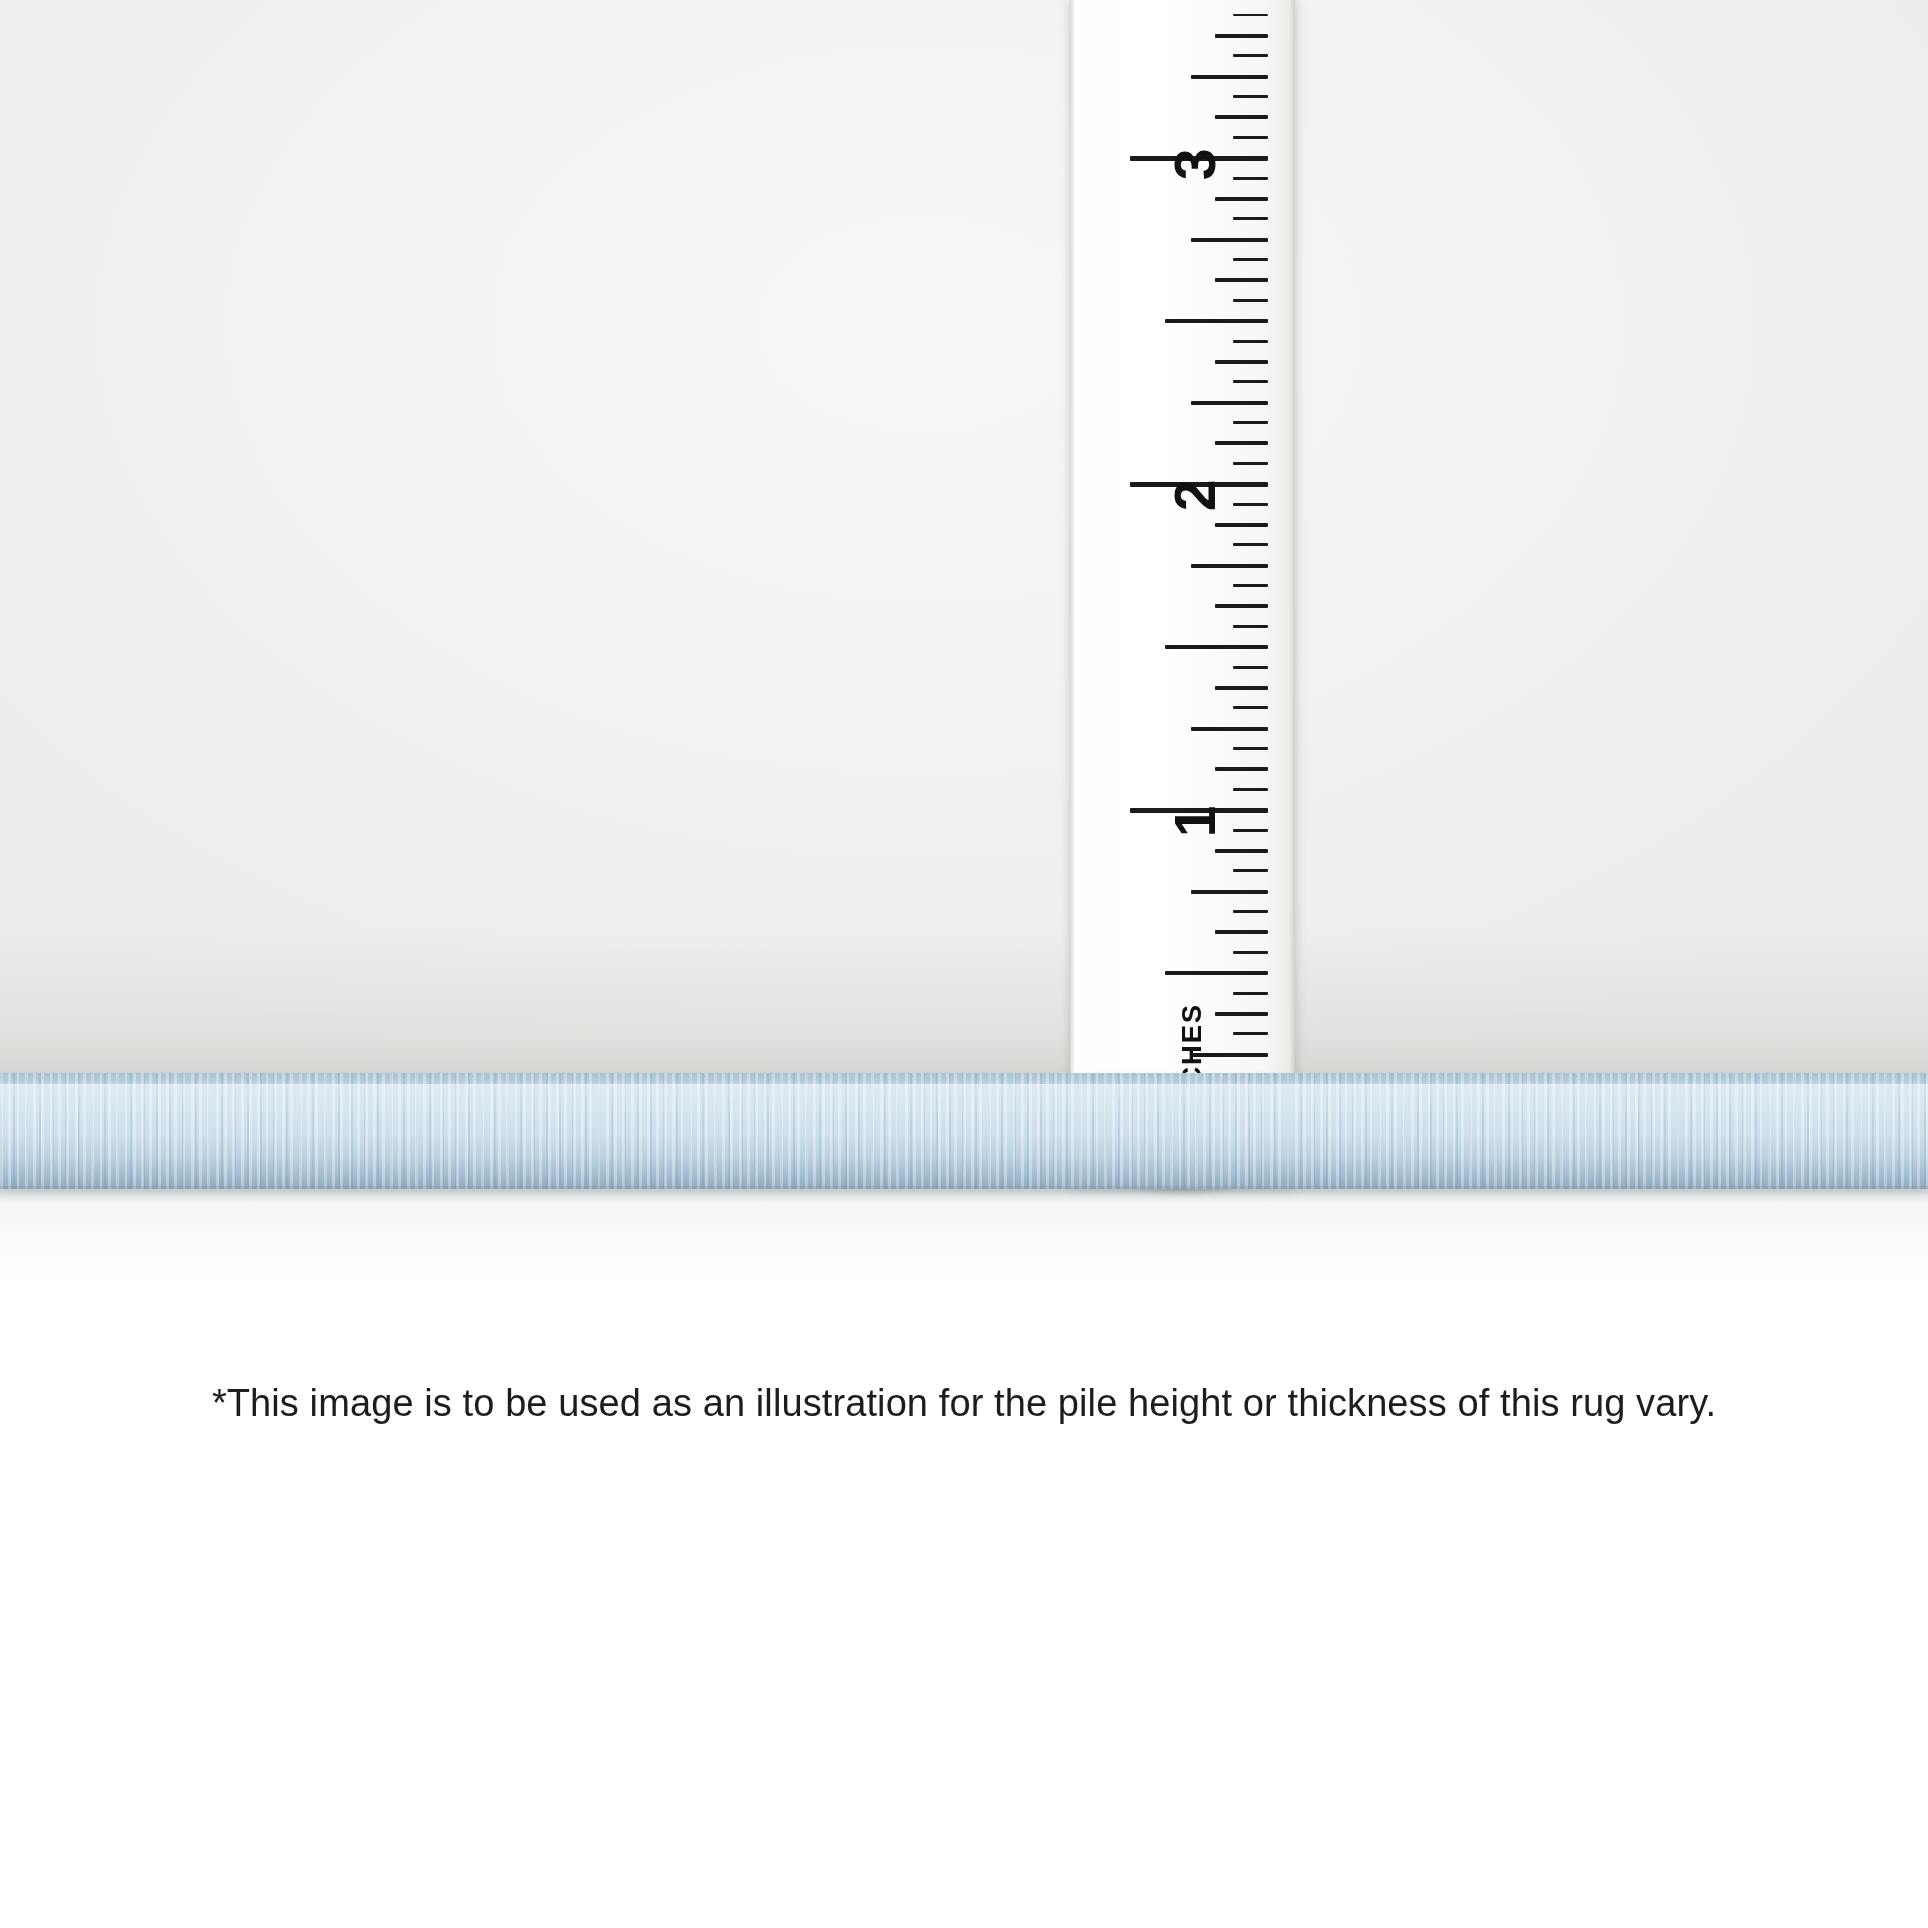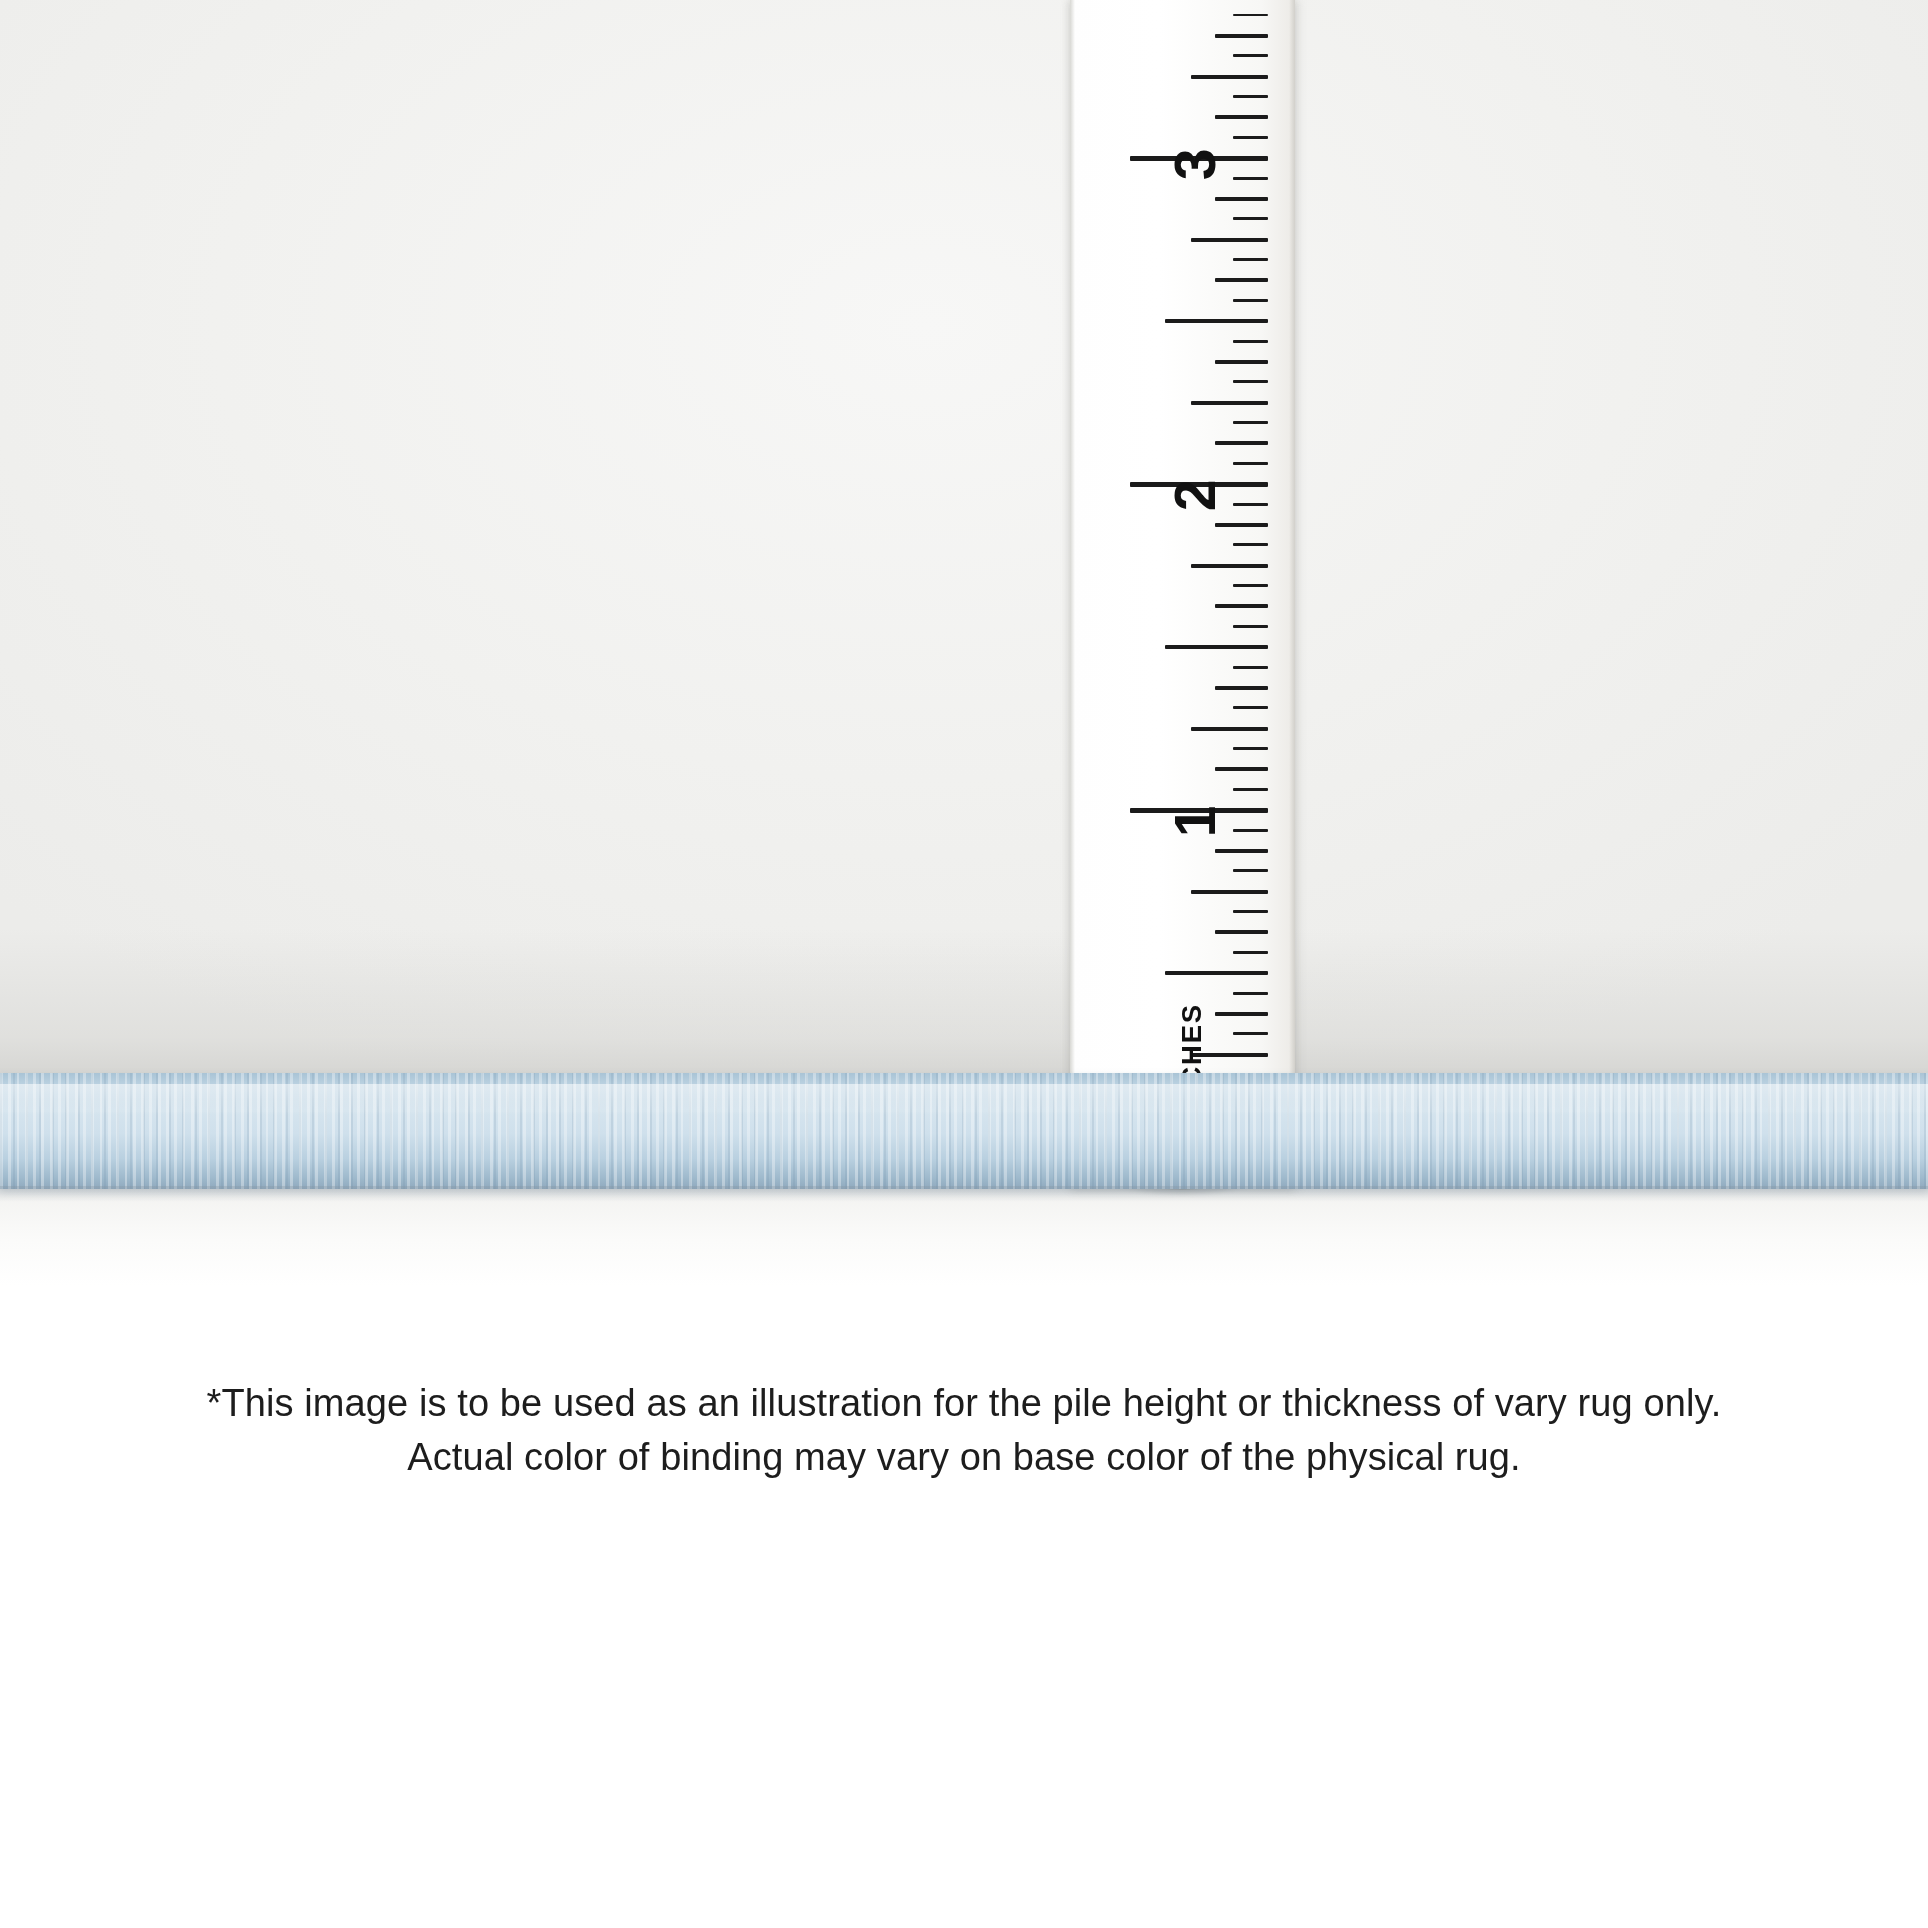--- a/index.html
+++ b/index.html
@@ -289,18 +289,17 @@
 
     <div class="rug-binding">
       <div class="weave"></div>
       <div class="sheen"></div>
       <div class="shadow-under"></div>
     </div>
 
   </div>
 
   <div class="caption">
-    <span class="line">*This image is to be used as an illustration for the pile height or thickness of vary rug only.</span>
-    <span class="line">Actual color of binding may vary on base color of the physical rug.</span>
+    <span class="line">*This image is to be used as an illustration for the pile height or thickness of this rug vary.</span>
   </div>
 
 </div>
 
 
 </body></html>

